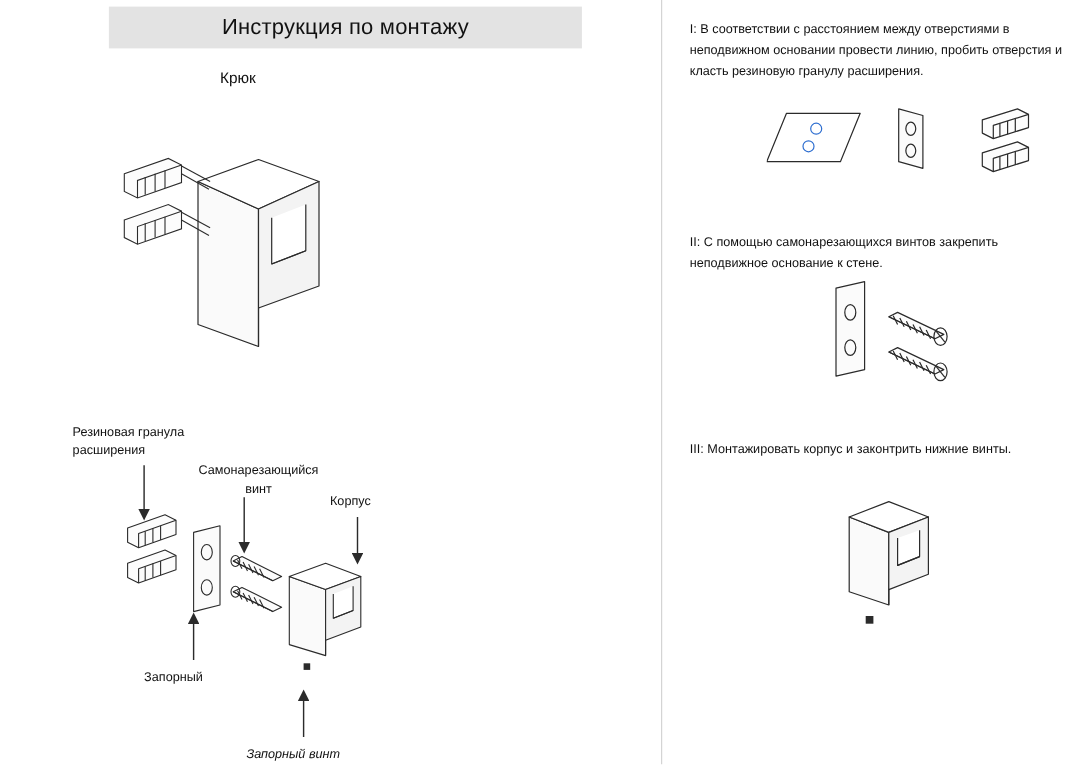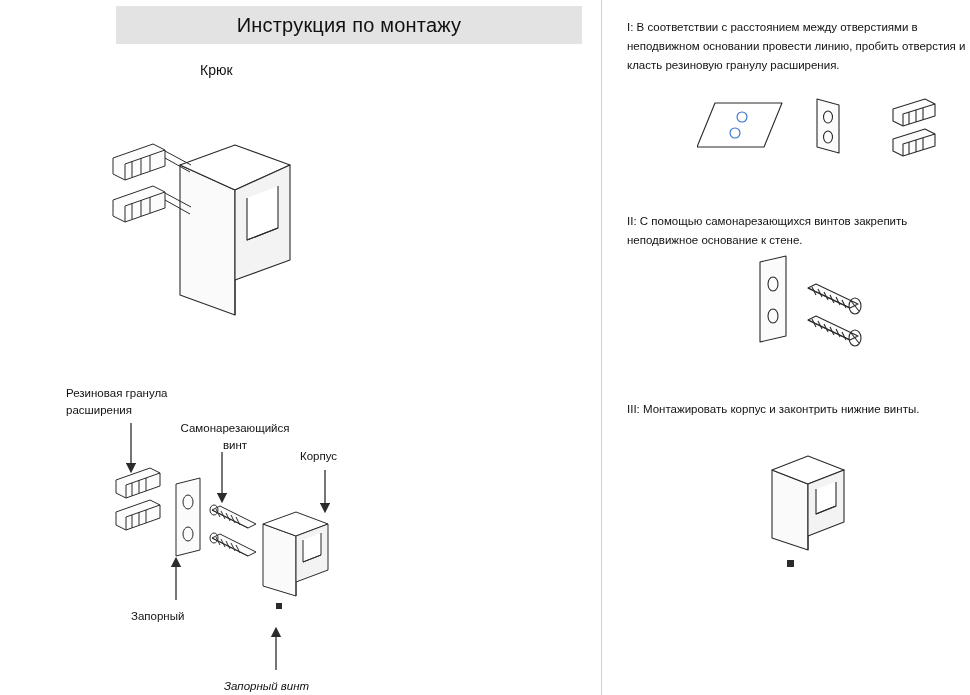--- a/index.html
+++ b/index.html
@@ -21,22 +21,22 @@
     height: 695px;
   }
   
   .left-col {
     position: absolute;
     left: 0; top: 0;
     width: 600px; height: 695px;
   }
   .title-bar {
     position: absolute;
-    left: 116px; top: 6px;
-    width: 466px; height: 38px;
+    left: 99px; top: 6px;
+    width: 430px; height: 38px;
     background: #e3e3e3;
     display: flex;
     align-items: center;
     justify-content: center;
   }
   .title-bar .title-text {
     font-size: 20px;
     color: #111;
     letter-spacing: .2px;
   }

